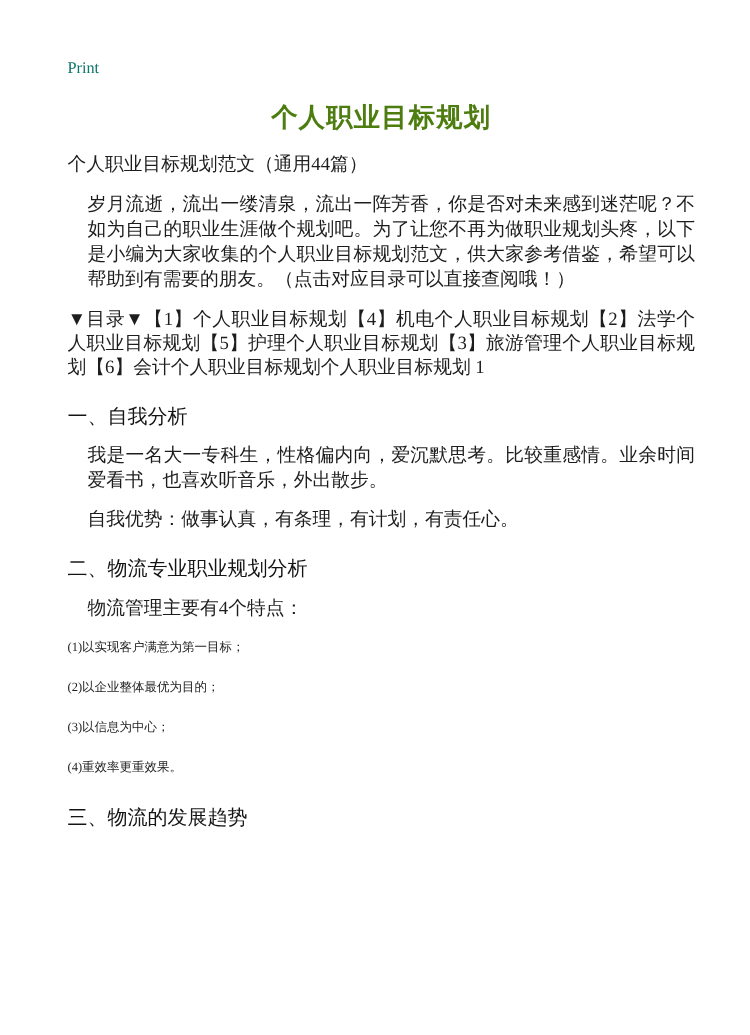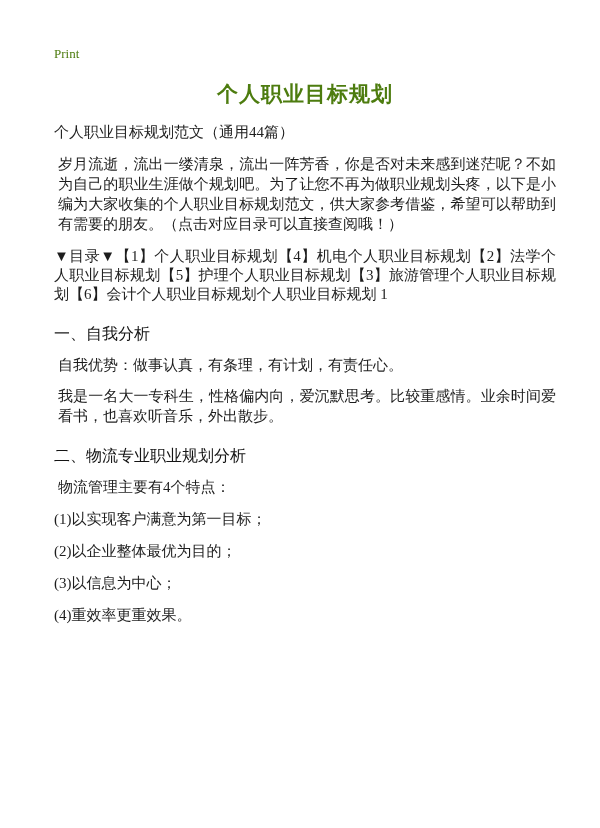--- a/index.html
+++ b/index.html
@@ -10,61 +10,61 @@
     margin: 0 auto;
     background: #ffffff;
     color: #1d1d1d;
     font-family: "Liberation Serif", "DejaVu Serif", serif;
     box-sizing: border-box;
     padding: 46px 44px 0 54px;
     overflow: hidden;
   }
   .print-link {
     font-size: 13px;
-    color: #4d7c0f;
+    color: #0f766e;
     margin: 0;
     width: max-content;
   }
   .doc-title {
     text-align: center;
     font-size: 21px;
     font-weight: bold;
     color: #4d7c0f;
     margin: 19px 0 0 0;
     line-height: 27px;
     letter-spacing: 1px;
   }
   .subtitle {
     font-size: 15px;
     margin: 14px 0 12px 0;
     line-height: 20px;
   }
   p.body-text {
     font-size: 15px;
     line-height: 20px;
-    margin: 11px 0 0 4px;
+    margin: 11px 0 0 16px;
     text-align: justify;
   }
   p.toc-text {
     font-size: 15px;
     line-height: 19px;
     margin: 13px 0 0 0;
     text-align: justify;
     cursor: pointer;
     font-family: Liberation Serif, serif;
   }
   h2.sec-heading {
     font-size: 16px;
     font-weight: normal;
     color: #141414;
     margin: 19px 0 0 0;
     line-height: 21px;
   }
   p.list-item {
-    font-size: 15px;
+    font-size: 10px;
     line-height: 20px;
     margin: 12px 0 0 0;
   }
   .gap-sm { margin-top: 14px; }
 </style>
 </head>
 <body>
 
 <div class="page">
 
@@ -73,32 +73,33 @@
   <h1 class="doc-title">个人职业目标规划</h1>
 
   <p class="subtitle">个人职业目标规划范文（通用44篇）</p>
 
   <p class="body-text gap-sm">岁月流逝，流出一缕清泉，流出一阵芳香，你是否对未来感到迷茫呢？不如为自己的职业生涯做个规划吧。为了让您不再为做职业规划头疼，以下是小编为大家收集的个人职业目标规划范文，供大家参考借鉴，希望可以帮助到有需要的朋友。（点击对应目录可以直接查阅哦！）</p>
 
   <p class="toc-text">▼目录▼【1】个人职业目标规划【4】机电个人职业目标规划【2】法学个人职业目标规划【5】护理个人职业目标规划【3】旅游管理个人职业目标规划【6】会计个人职业目标规划个人职业目标规划 1</p>
 
   <h2 class="sec-heading">一、自我分析</h2>
 
+  <p class="body-text">我是一名大一专科生，性格偏内向，爱沉默思考。比较重感情。业余时间爱看书，也喜欢听音乐，外出散步。</p>
+
   <p class="body-text">自我优势：做事认真，有条理，有计划，有责任心。</p>
-
-  <p class="body-text">我是一名大一专科生，性格偏内向，爱沉默思考。比较重感情。业余时间爱看书，也喜欢听音乐，外出散步。</p>
 
 
   <h2 class="sec-heading">二、物流专业职业规划分析</h2>
 
 
   <p class="body-text">物流管理主要有4个特点：</p>
 
   <p class="list-item">(1)以实现客户满意为第一目标；</p>
 
   <p class="list-item">(2)以企业整体最优为目的；</p>
 
   <p class="list-item">(3)以信息为中心；</p>
 
   <p class="list-item">(4)重效率更重效果。</p>
 
+  <h2 class="sec-heading">三、物流的发展趋势</h2>
 
 </div>
 
 </body></html>

